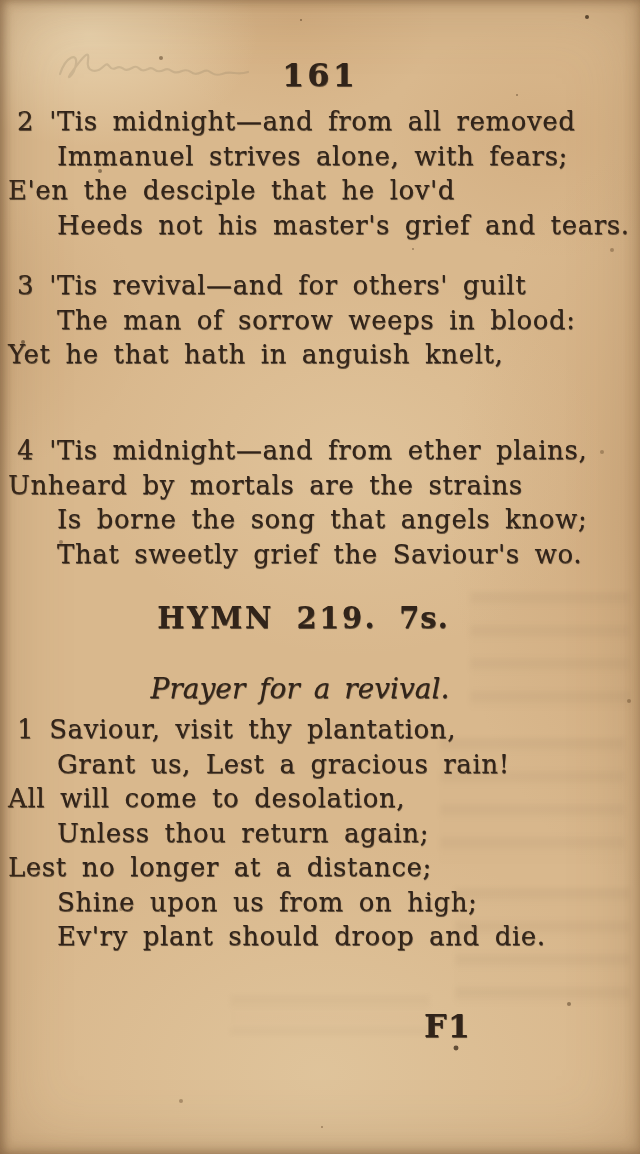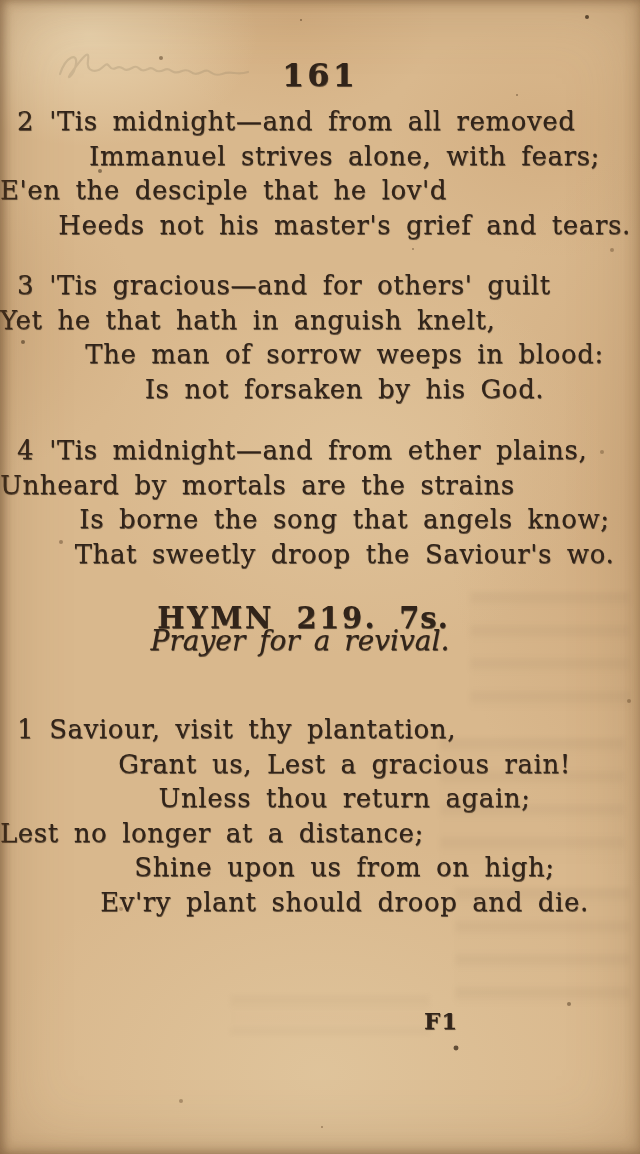--- a/index.html
+++ b/index.html
@@ -60,51 +60,51 @@
     width: 632px;
     font-size: 26px;
     line-height: 34.5px;
     word-spacing: 6px;
     letter-spacing: 0.6px;
   }
   .stanza.s2 { top: 104px; }
   .stanza.s3 { top: 268px; }
   .stanza.s4 { top: 433px; }
   .stanza.h1 { top: 712px; }
-  .line.flush    { }
+  .line.flush    { padding-left: 8px; }
   .line.numbered { padding-left: 17px; }
-  .line.indent   { padding-left: 57px; text-align: center; }
+  .line.indent   { padding-left: 57px; }
   .num { display: inline-block; margin-right: 15px; }
   .heading {
     position: absolute;
     top: 601px;
     left: 0;
     width: 606px;
     text-align: center;
     font-size: 29px;
     font-weight: bold;
     letter-spacing: 2.5px;
     word-spacing: 10px;
   }
   .heading .meter { margin-left: 22px; letter-spacing: 1px; }
   .title {
     position: absolute;
-    top: 624px;
+    top: 672px;
     left: 0;
     width: 600px;
     text-align: center;
     font-style: italic;
     font-size: 28px;
     word-spacing: 5px;
   }
   .sig {
     position: absolute;
     top: 1007px;
     left: 424px;
-    font-size: 23px;
+    font-size: 32px;
     font-weight: bold;
     letter-spacing: 1px;
   }
   
   .handwriting {
     position: absolute;
     top: 34px;
     left: 52px;
     opacity: 0.55;
   }
@@ -165,42 +165,42 @@
   <div class="pageno ink">161</div>
 
   <div class="stanza s2 ink">
     <div class="line numbered"><span class="num">2</span><span>'Tis midnight—and from all removed</span></div>
     <div class="line indent">Immanuel strives alone, with fears;</div>
     <div class="line flush">E'en the desciple that he lov'd</div>
     <div class="line indent">Heeds not his master's grief and tears.</div>
   </div>
 
   <div class="stanza s3 ink">
-    <div class="line numbered"><span class="num">3</span><span>'Tis gracious—and for others' guilt</span></div>
+    <div class="line numbered"><span class="num">3</span><span>'Tis revival—and for others' guilt</span></div>
+    <div class="line indent">The man of sorrow weeps in blood:</div>
     <div class="line flush">Yet he that hath in anguish knelt,</div>
-    <div class="line indent">The man of sorrow weeps in blood:</div>
-    <div class="line indent">Is not forsaken by his God.</div>
   </div>
 
   <div class="stanza s4 ink">
     <div class="line numbered"><span class="num">4</span><span>'Tis midnight—and from ether plains,</span></div>
     <div class="line flush">Unheard by mortals are the strains</div>
     <div class="line indent">Is borne the song that angels know;</div>
-    <div class="line indent">That sweetly droop the Saviour's wo.</div>
+    <div class="line indent">That sweetly grief the Saviour's wo.</div>
   </div>
 
   <div class="heading ink">
     <span>HYMN 219.</span><span class="meter">7s.</span>
   </div>
 
   <div class="title ink">Prayer for a revival.</div>
 
   <div class="stanza h1 ink">
     <div class="line numbered"><span class="num">1</span><span>Saviour, visit thy plantation,</span></div>
     <div class="line indent">Grant us, Lest a gracious rain!</div>
+    <div class="line flush">All will come to desolation,</div>
     <div class="line indent">Unless thou return again;</div>
     <div class="line flush">Lest no longer at a distance;</div>
     <div class="line indent">Shine upon us from on high;</div>
     <div class="line indent">Ev'ry plant should droop and die.</div>
   </div>
 
   <div class="sig ink">F1</div>
 
   <div class="bleed b1"></div>
   <div class="bleed b2"></div>

